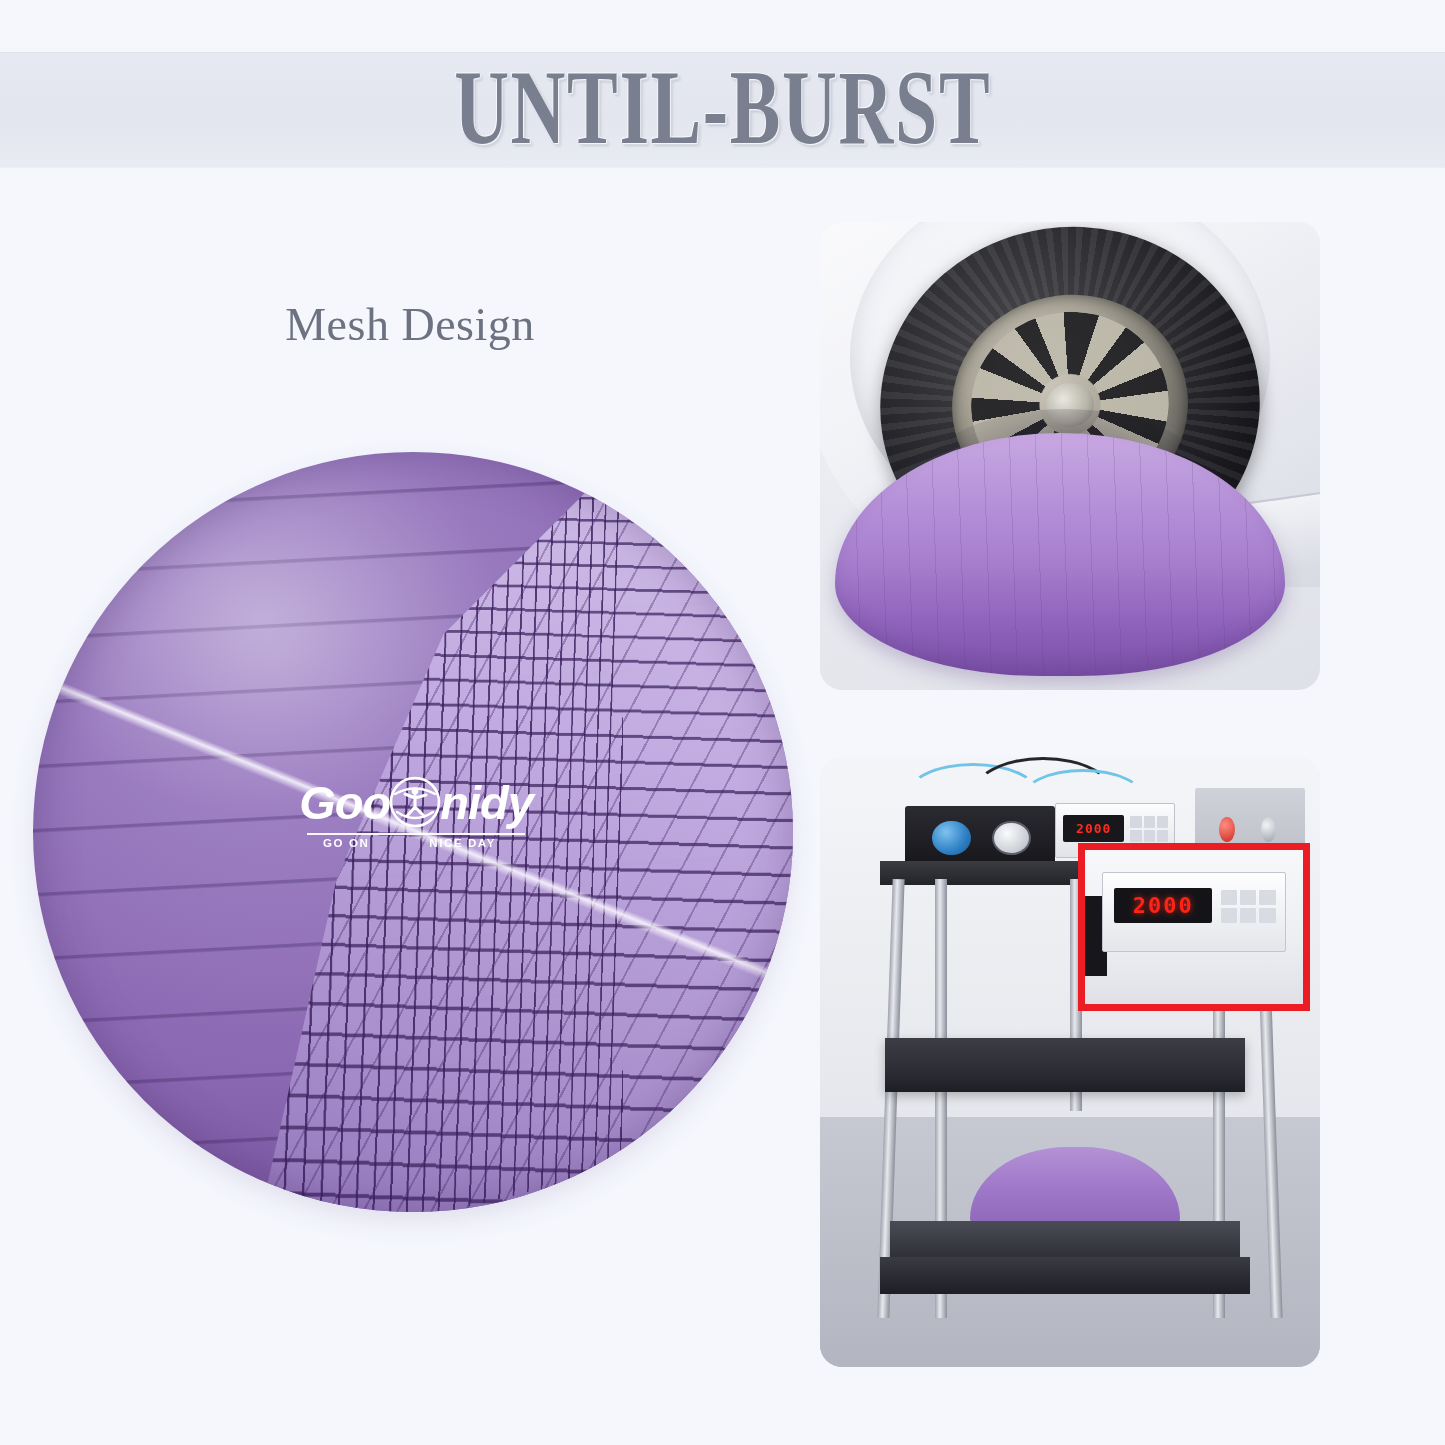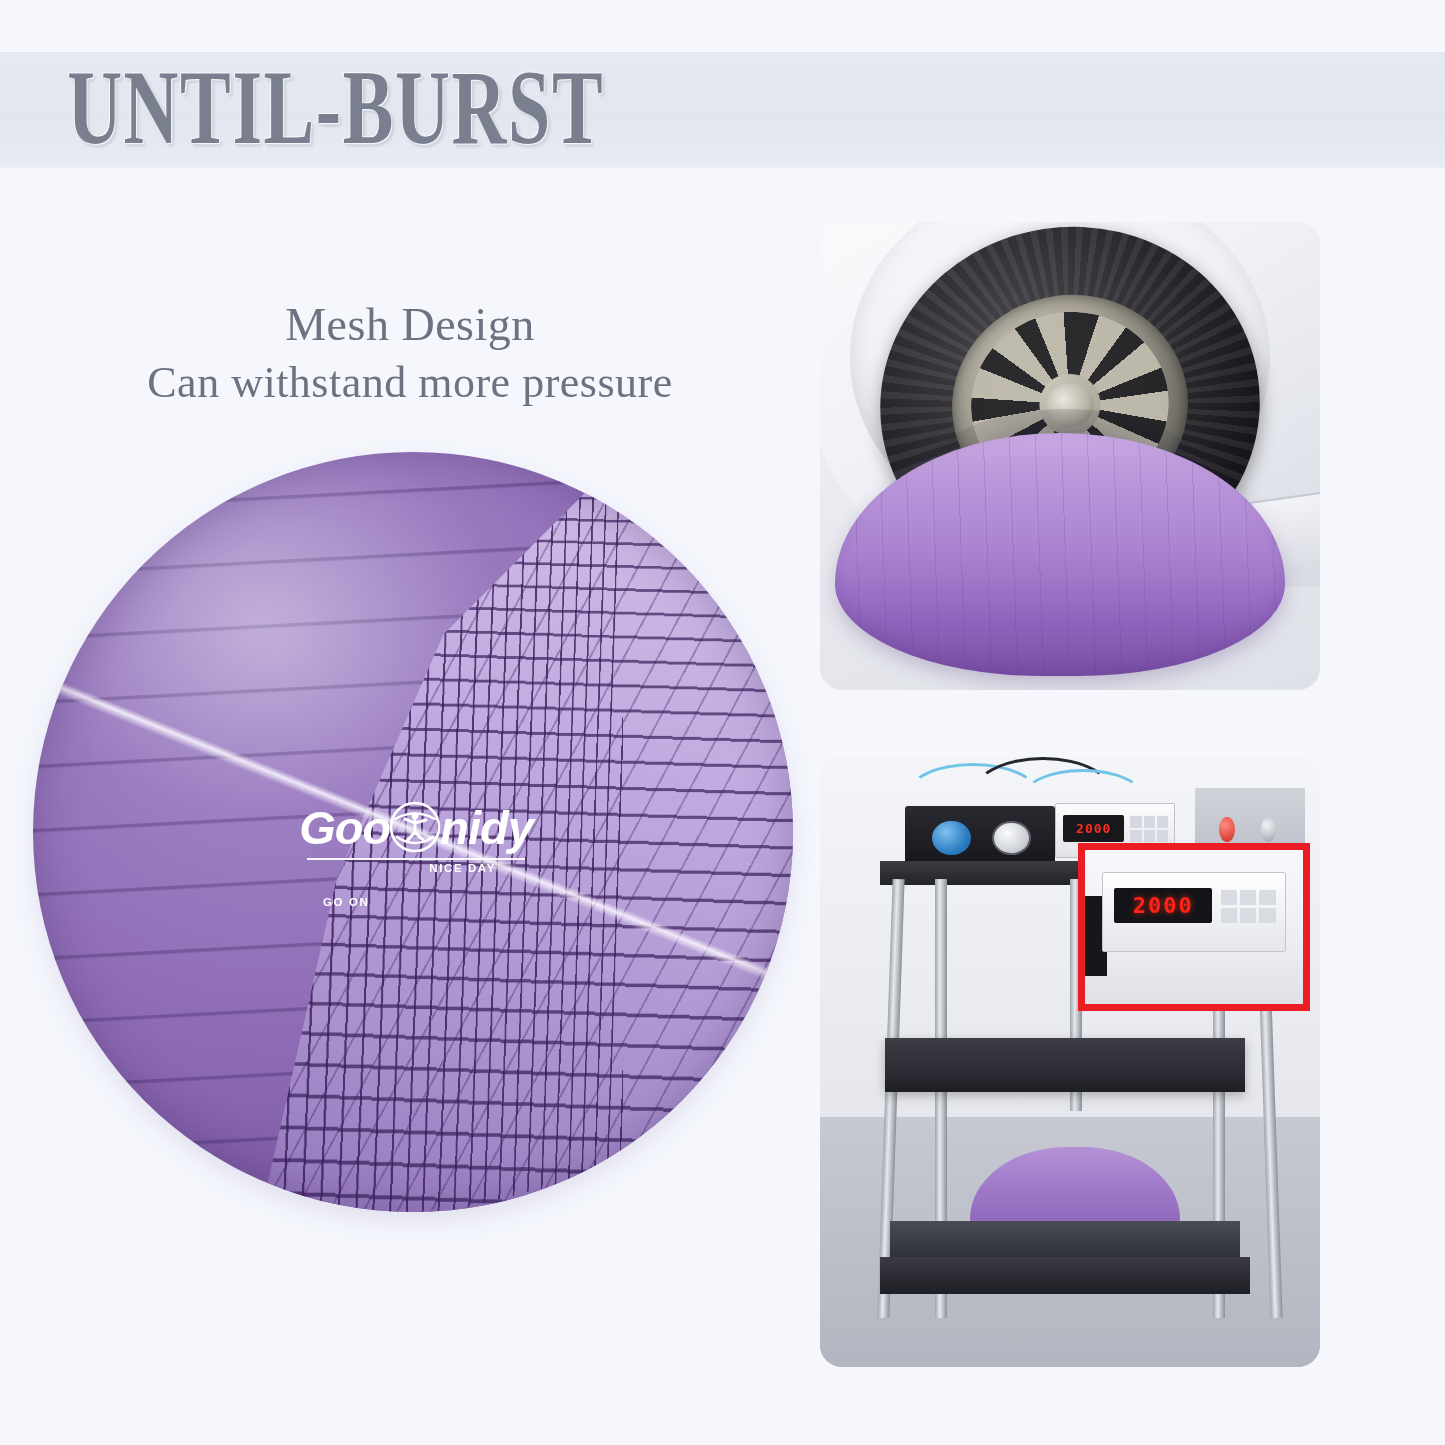--- a/index.html
+++ b/index.html
@@ -33,21 +33,21 @@
     justify-content: center;
   }
   .title-wrap {
     position: absolute;
     left: 0;
     top: 48px;
     width: 1445px;
     height: 118px;
     display: flex;
     align-items: center;
-    justify-content: flex-start;
+    justify-content: center;
     pointer-events: none;
   }
   .title {
     font-family: "Liberation Serif", serif;
     font-size: 95px;
     line-height: 1;
     font-weight: 700;
     letter-spacing: 2px;
     color: #797f8e;
     transform: scaleX(0.80) scaleY(1.12);
@@ -182,21 +182,21 @@
     position: absolute;
     inset: 0;
     border-radius: 50%;
     box-shadow: inset 0 0 46px rgba(58,33,92,0.30);
   }
 
   
   .brand {
     position: absolute;
     left: 268px;
-    top: 346px;
+    top: 321px;
     width: 230px;
     height: 92px;
     color: #ffffff;
   }
   .brand-row {
     position: relative;
     height: 58px;
     display: flex;
     align-items: center;
     justify-content: center;
@@ -231,21 +231,21 @@
     top: 64px;
     width: 230px;
     display: flex;
     justify-content: space-between;
     font-family: "Liberation Sans", sans-serif;
     font-weight: 700;
     font-size: 11.5px;
     letter-spacing: 1.6px;
     color: #ffffff;
   }
-  .brand-sub span:first-child { margin-left: 22px; margin-top: 34px; }
+  .brand-sub span:first-child { margin-left: 22px; }
   .brand-sub span:last-child { margin-right: 35px; }
 
   
   .panel {
     position: absolute;
     border-radius: 22px;
     overflow: hidden;
     background: #eef0f5;
   }
   #panel-tire {
@@ -450,21 +450,20 @@
 
 <div class="page">
 
   <div class="header-band"></div>
   <div class="title-wrap">
     <div class="title">UNTIL-BURST</div>
   </div>
 
   <div class="copy-block">
     <div class="copy-line-1">Mesh Design</div>
-    <div class="copy-line-2">Can withstand more pressure</div>
   </div>
 
   <div class="ball-stage">
     <div class="ball">
       <div class="ribs"></div>
       <div class="ribs-sheen"></div>
       <div class="cutaway"></div>
       <div class="mesh">
         <div class="mesh-v"></div>
         <div class="mesh-h"></div>

